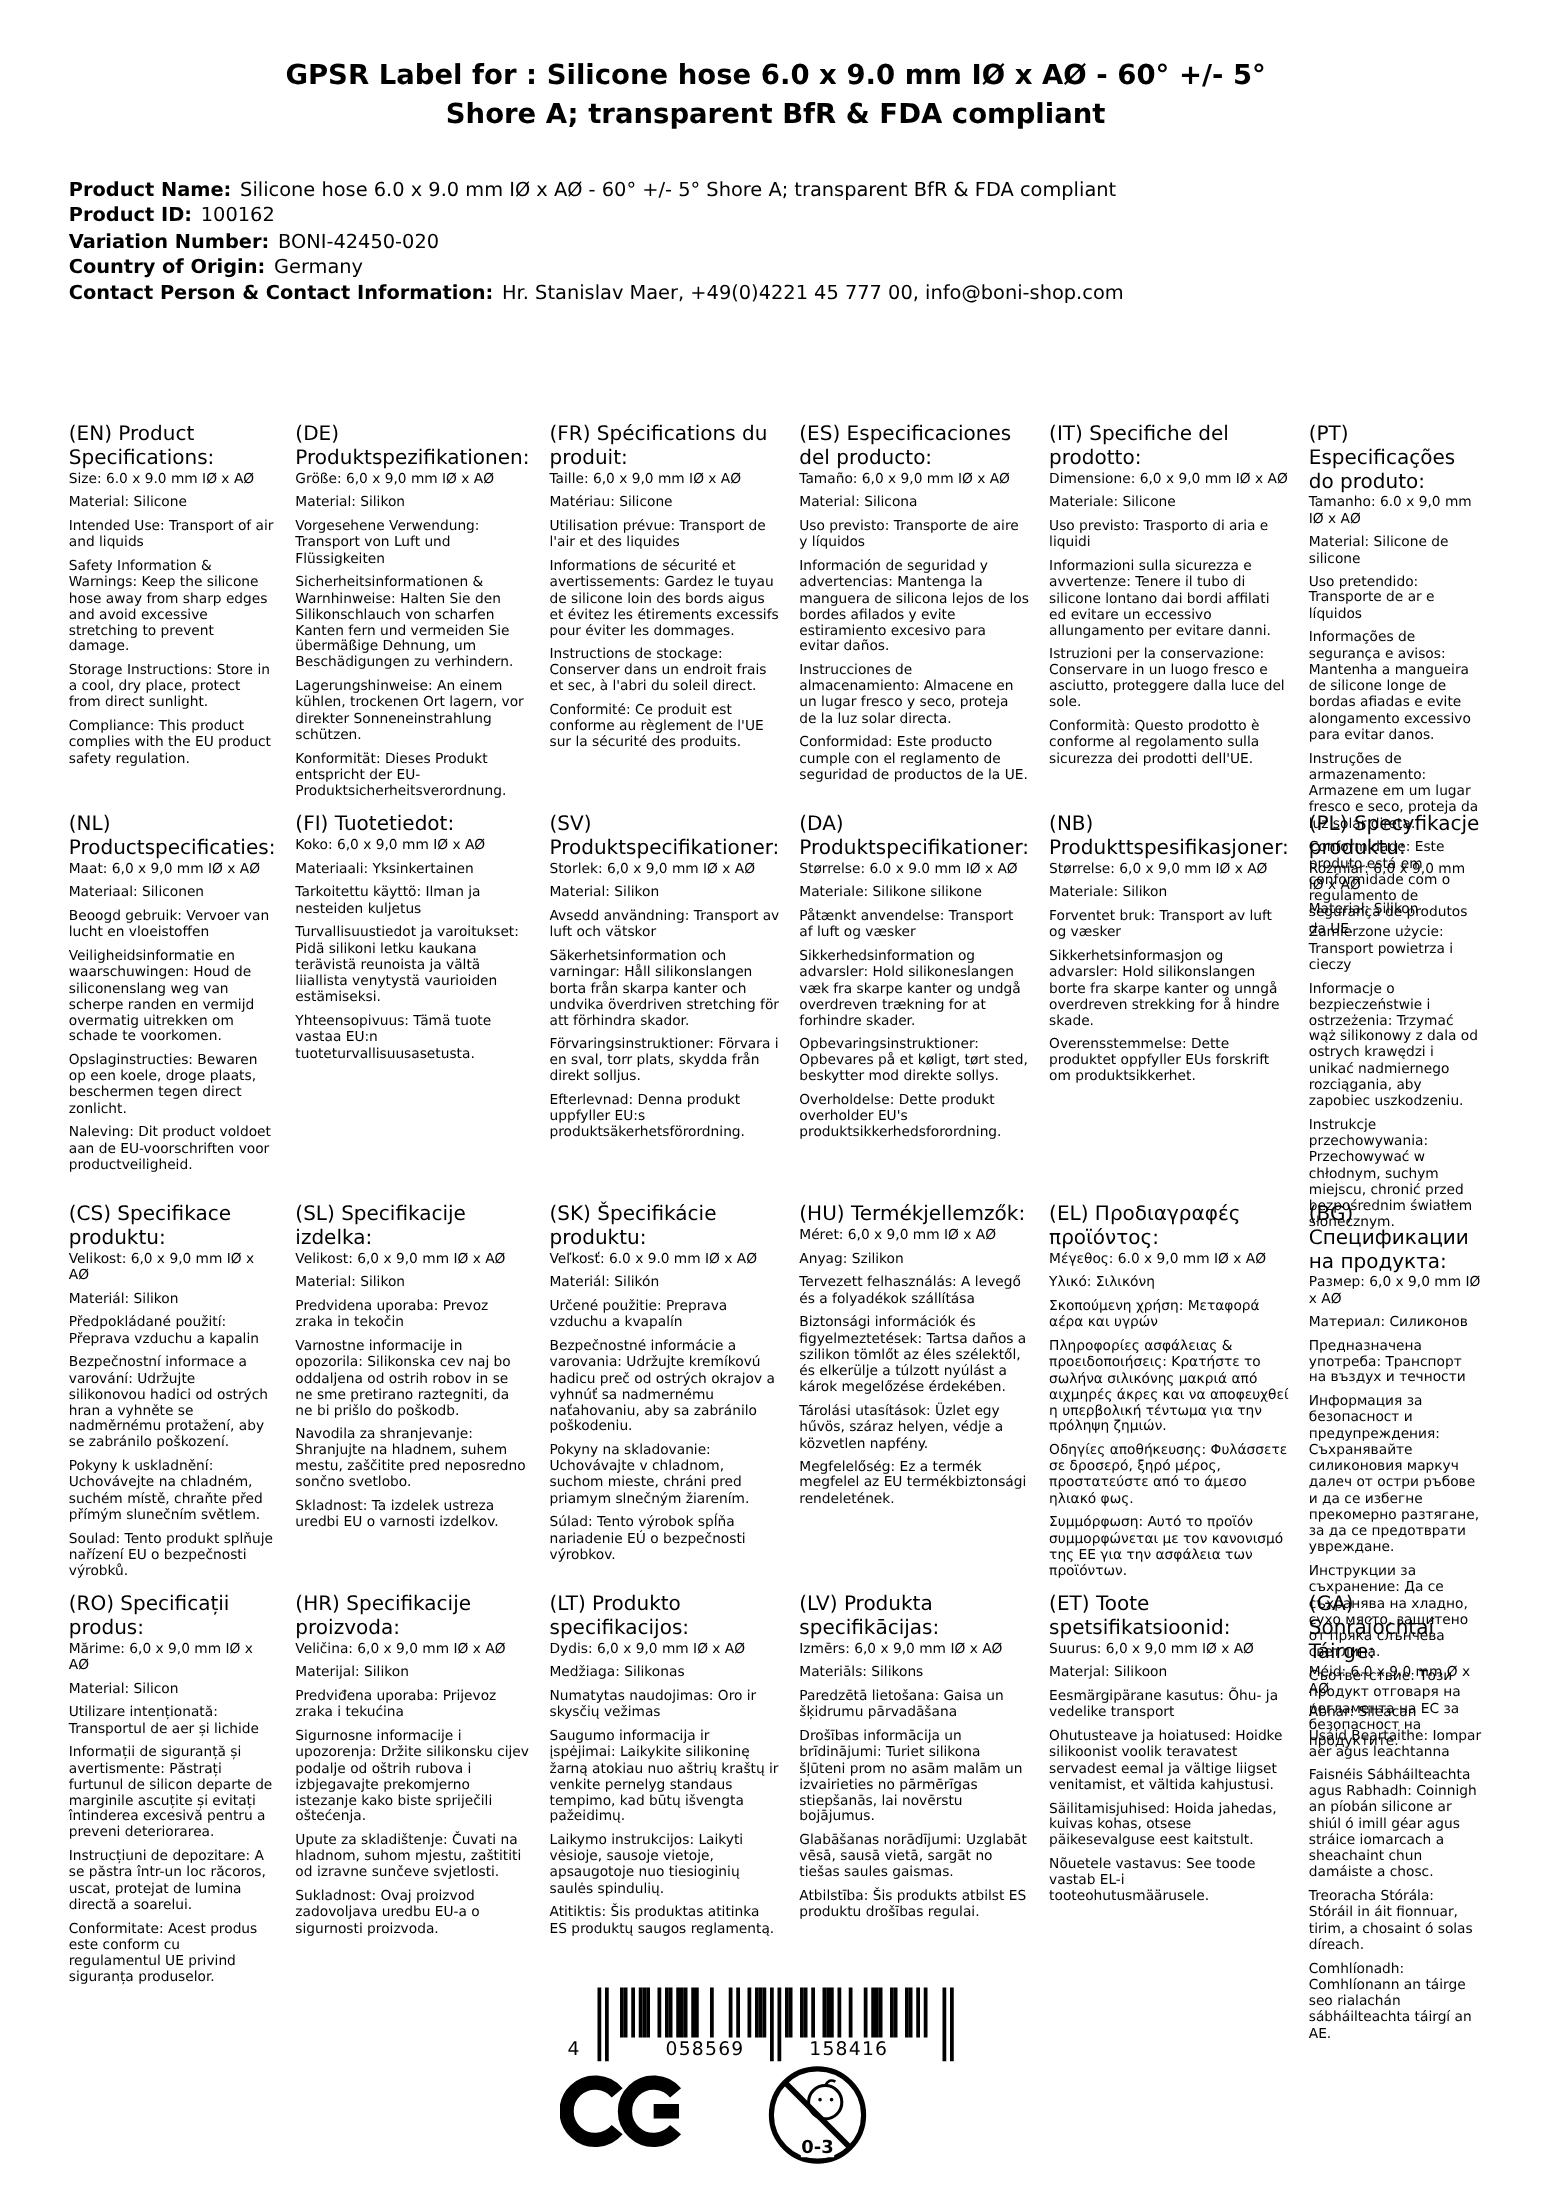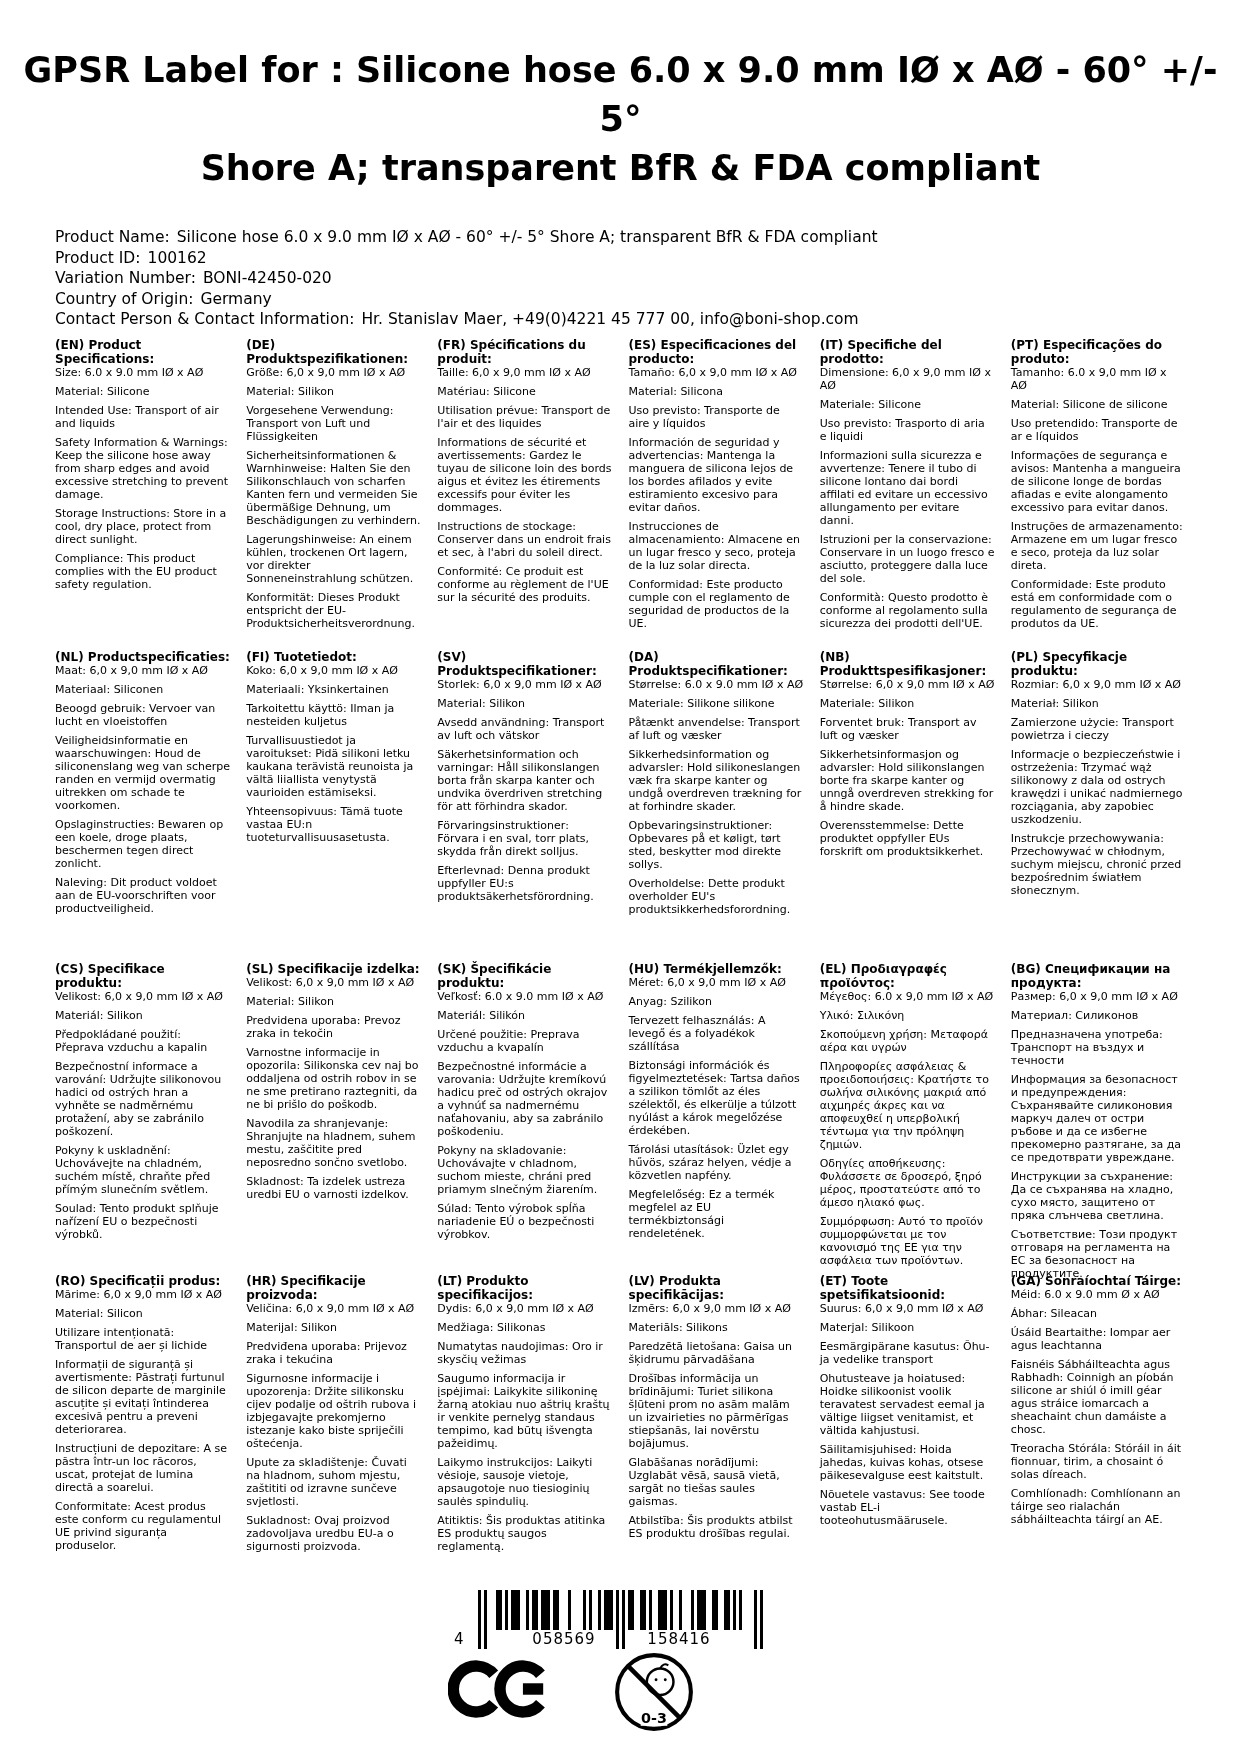--- a/index.html
+++ b/index.html
@@ -1,25 +1,25 @@
 <!DOCTYPE html>
 <html><head>
 <meta charset="utf-8">
 <style>
   html,body{margin:0;padding:0;background:#fff;}
   .page{position:relative;width:1241px;height:1754px;background:#fff;color:#000;
         font-family:"DejaVu Sans","Liberation Sans",sans-serif;overflow:hidden;}
-  .title{text-align:center;font-weight:bold;font-size:35px;line-height:1.4;padding-top:46px;}
+  .title{text-align:center;font-weight:bold;font-size:22px;line-height:1.4;padding-top:46px;}
   .info{margin:34px 0 0 55px;font-size:15.5px;line-height:20.5px;}
   .info-row{white-space:nowrap;}
-  .info-label{font-weight:normal;margin-right:7px;}
+  .info-label{font-weight:bold;margin-right:7px;}
   .grid{position:absolute;left:55px;top:338px;width:1131px;display:grid;
         grid-template-columns:repeat(6,1fr);column-gap:16px;grid-auto-rows:312px;}
   .lang-block{font-size:11px;line-height:1.18;overflow-wrap:break-word;}
-  .lang-heading{font-weight:bold;font-size:12px;margin:0;}
+  .lang-heading{font-weight:normal;font-size:16px;margin:0;}
   .lang-para{margin:6px 0 0;}
   .lang-heading + .lang-para{margin-top:1px;}
   .barcode{position:absolute;left:478px;top:1590px;width:285px;}
   .bars{display:flex;align-items:flex-start;}
   .module{width:3px;height:40px;}
   .module.bar{background:#000;}
   .module.tall{height:59px;}
   .bc-digit{position:absolute;font-size:15px;letter-spacing:1px;top:40px;}
   .bc-lead{left:-24px;}
   .bc-left{left:23px;width:126px;text-align:center;}

